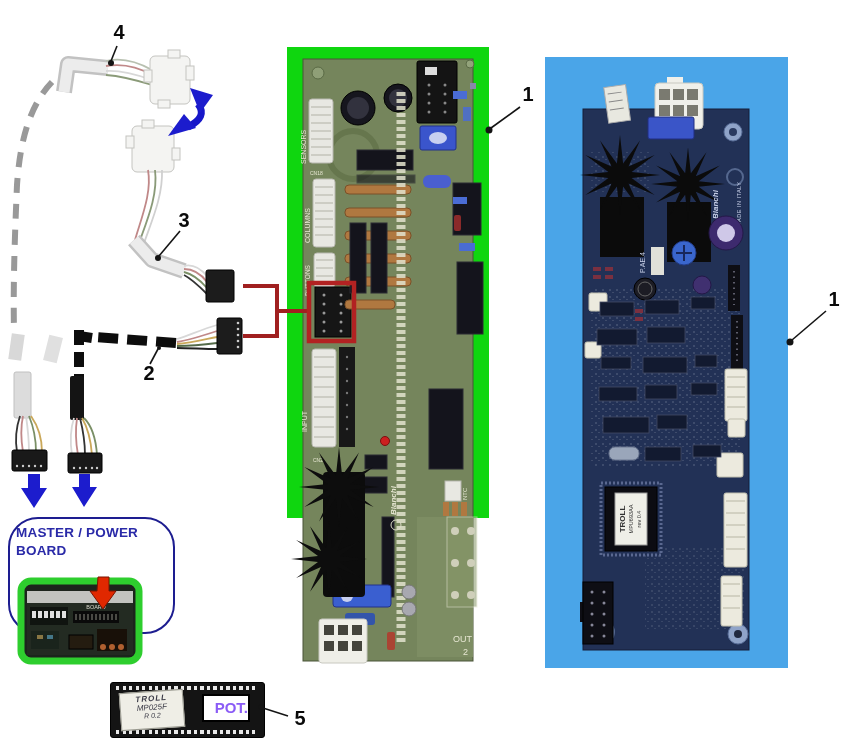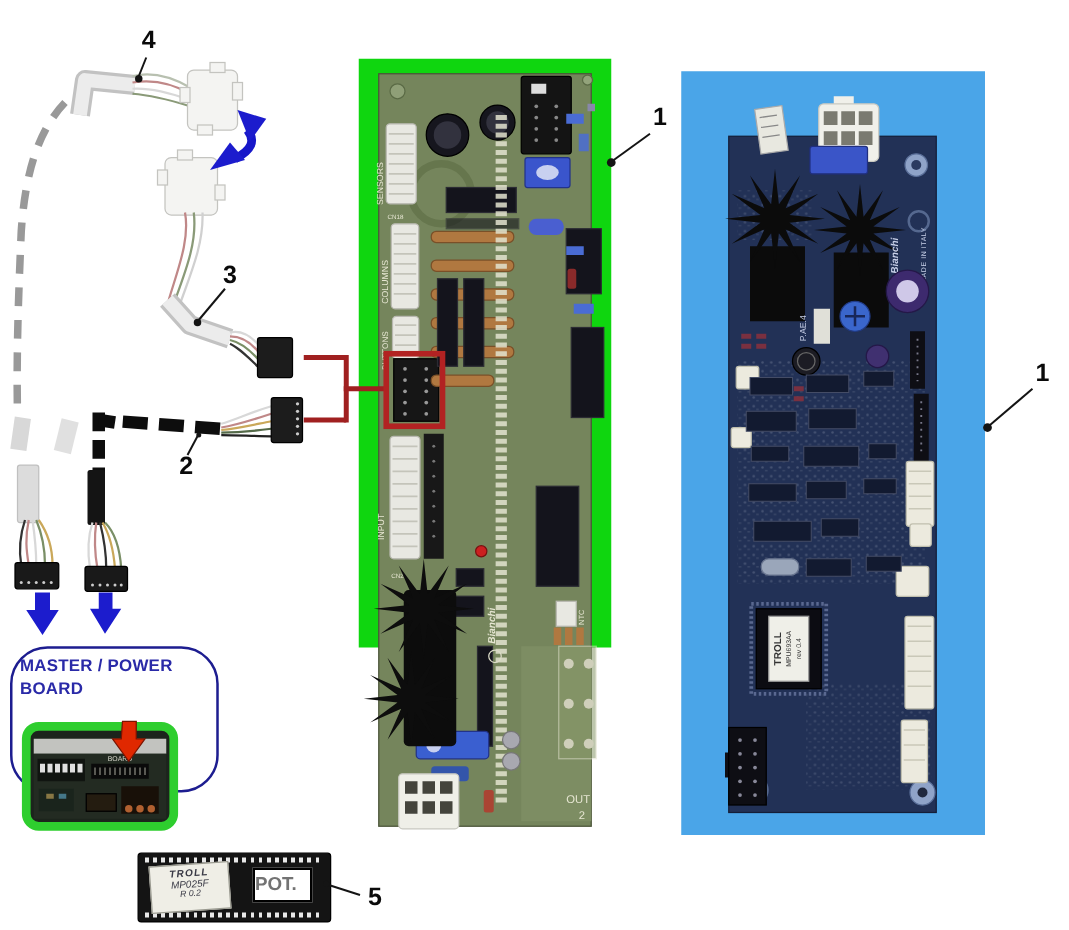--- a/index.html
+++ b/index.html
@@ -22,21 +22,21 @@
   .pinrow{position:absolute;left:5px;right:5px;height:4px;
           background:repeating-linear-gradient(90deg,#e8e8e8 0 3px,transparent 3px 6.5px);}
   .pinrow.top{top:3px}.pinrow.bottom{bottom:3px}
   .chip5-label{position:absolute;left:9px;top:8px;width:64px;height:38px;background:#efeee6;
                border:1px solid #9a9a90;transform:rotate(-4deg);color:#3a3a46;font-style:italic;
                text-align:center;line-height:1.15;padding-top:2px;box-sizing:border-box;}
   .chip5-label .l1{font-size:8px;font-weight:bold;letter-spacing:1px;}
   .chip5-label .l2{font-size:8px;}
   .chip5-label .l3{font-size:7px;}
   .pot-box{position:absolute;left:91px;top:11px;width:44px;height:24px;background:#fff;
-           border:2px solid #000;color:#737373;font-weight:bold;font-size:15px;text-align:left;
+           border:2px solid #000;color:#8b5cf6;font-weight:bold;font-size:15px;text-align:right;
            line-height:24px;box-sizing:content-box;}
   .silk{fill:#e6e6d2;font-family:"Liberation Sans",sans-serif;}
   .bsilk{fill:#c8d0e8;font-family:"Liberation Sans",sans-serif;}
 </style>
 </head>
 <body>
 
 <div class="canvas">
 
   <svg width="0" height="0" style="position:absolute" aria-hidden="true">

